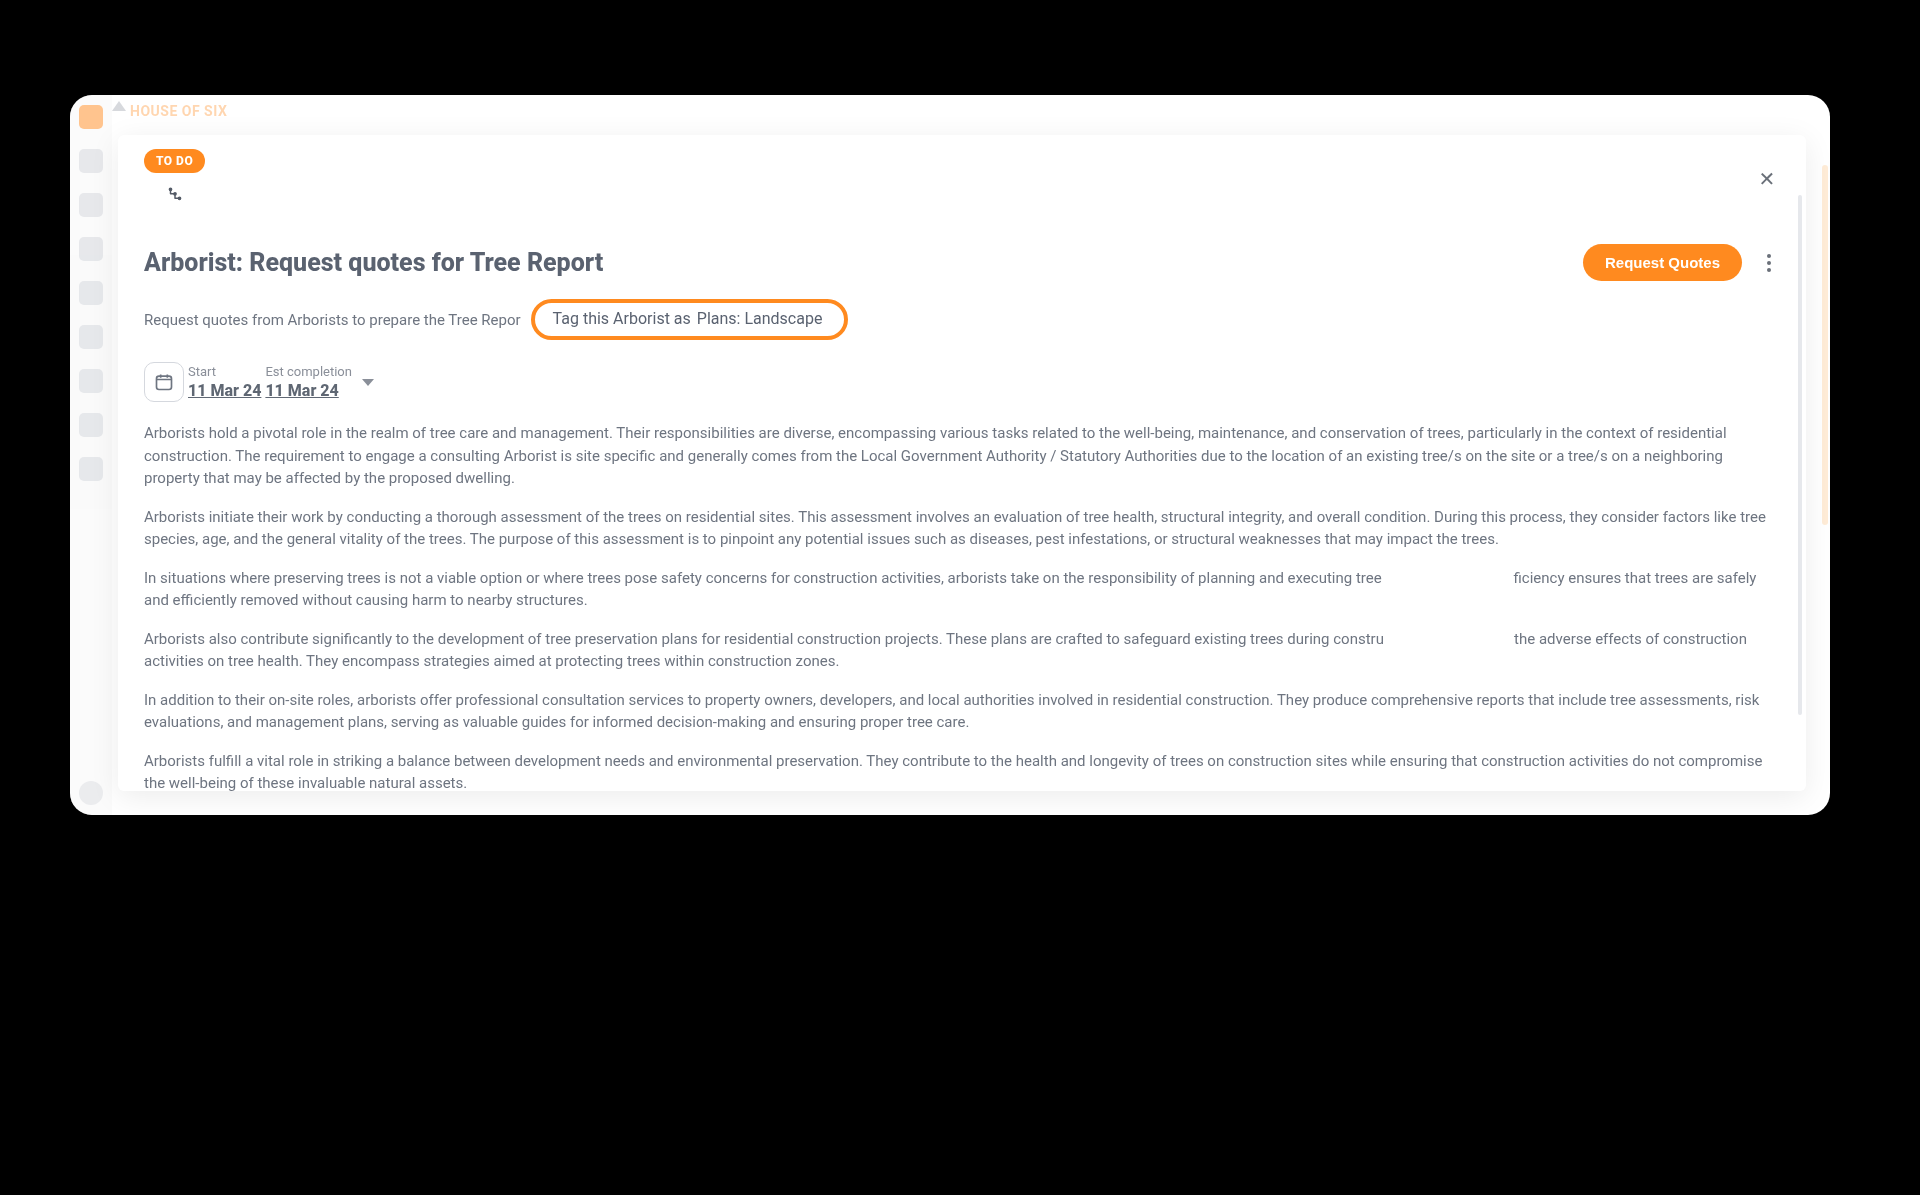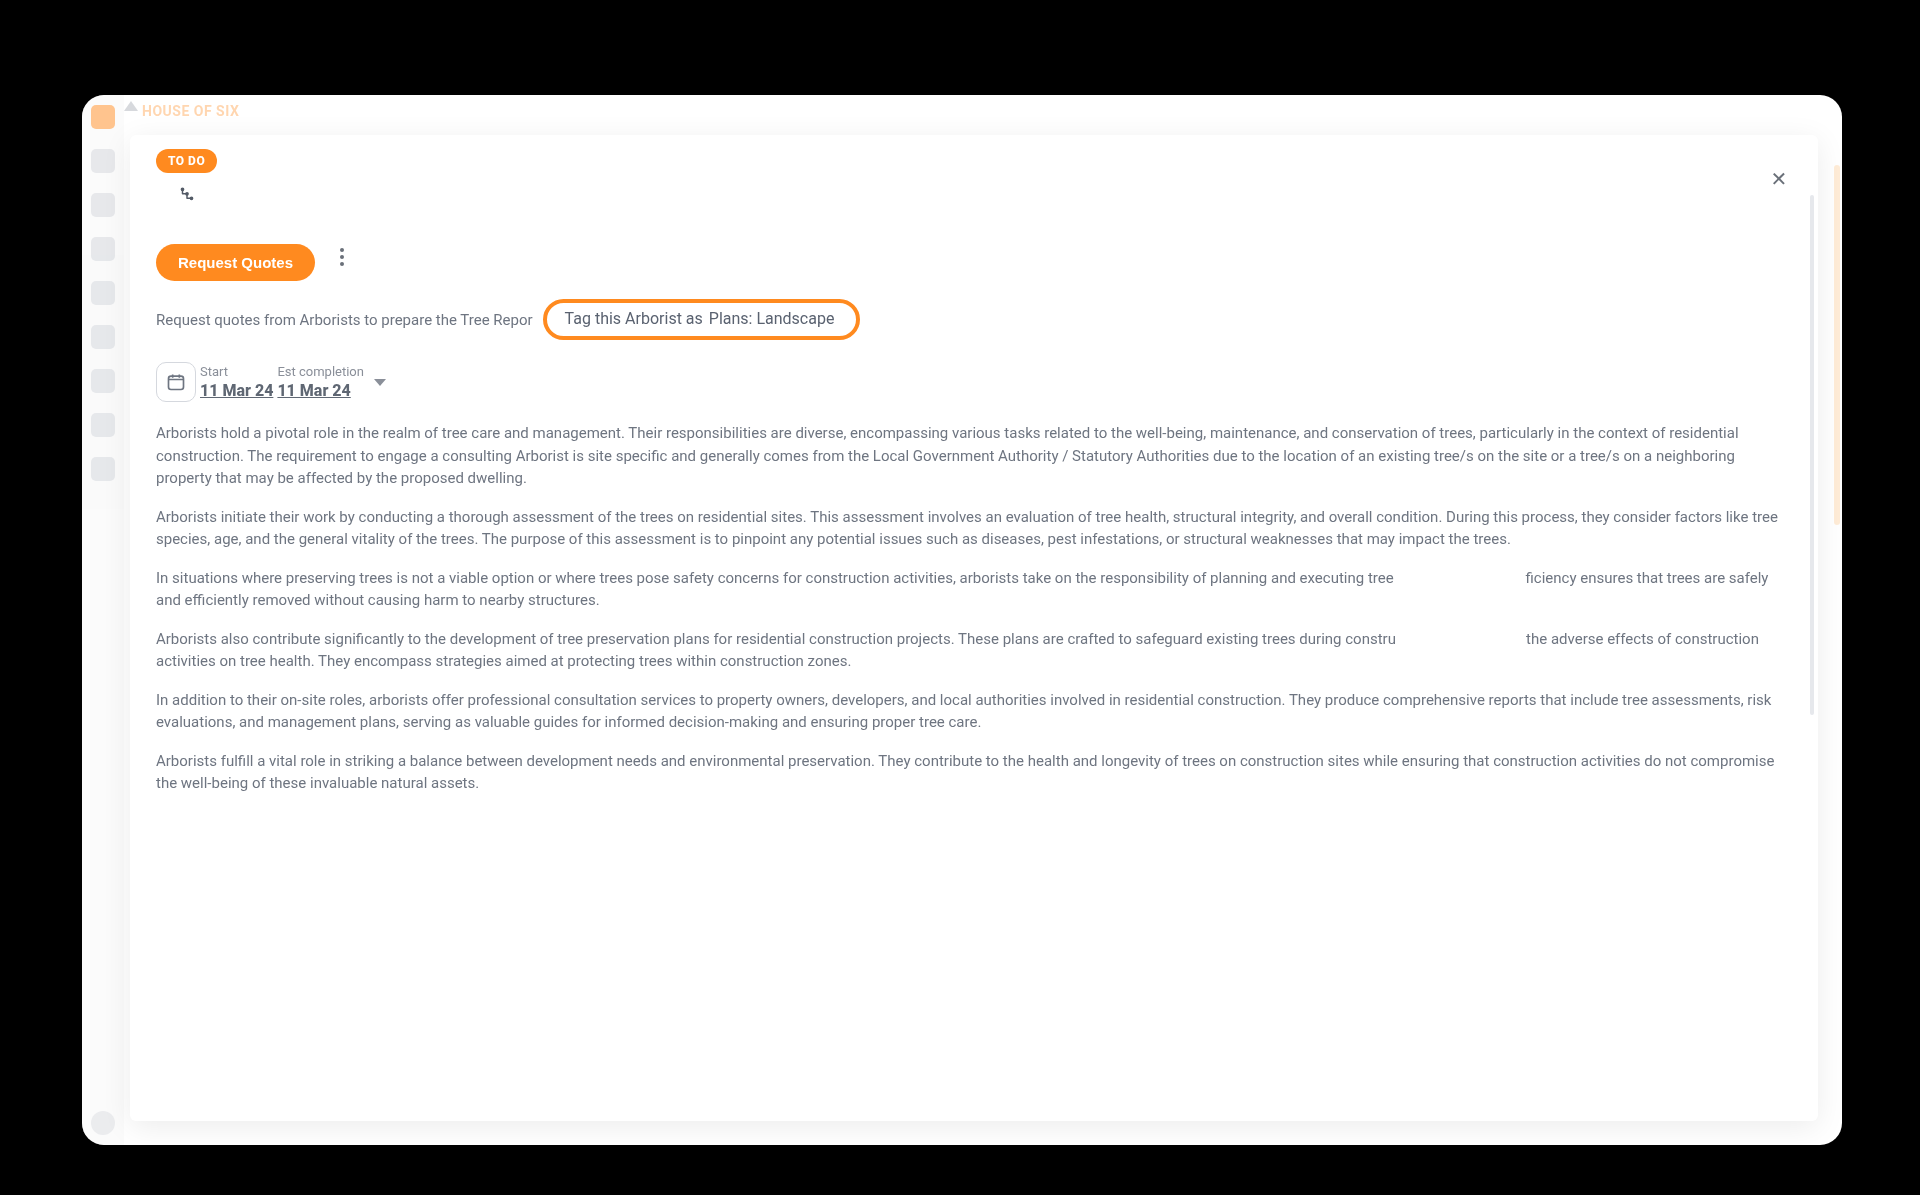--- a/index.html
+++ b/index.html
@@ -7,22 +7,22 @@
   body {
     font-family: -apple-system, BlinkMacSystemFont, "Segoe UI", Roboto, Arial, sans-serif;
     background: #000;
     width: 1920px;
     height: 1195px;
     overflow: hidden;
     position: relative;
   }
   .app-frame {
     position: absolute;
-    left: 82px; top: 95px;
-    width: 1760px; height: 1050px;
+    left: 70px; top: 95px;
+    width: 1760px; height: 720px;
     background: #fff;
     border-radius: 22px;
     box-shadow: 0 20px 60px rgba(0,0,0,.6);
     overflow: hidden;
   }
   .bg-sidebar {
     position: absolute;
     left: 0; top: 0; bottom: 0;
     width: 42px;
     background: #f7f7f7;
@@ -91,21 +91,21 @@
     border-radius: 4px;
   }
 
   .title-row {
     display: flex; align-items: center; justify-content: space-between;
     margin-top: 36px;
   }
   .title {
     font-size: 25px; font-weight: 800; color: #5a6270;
   }
-  .title-actions { display: flex; align-items: flex-start; gap: 16px; }
+  .title-actions { display: flex; align-items: center; gap: 16px; }
   .primary-btn {
     background: #ff8a1f; color: #fff;
     font-size: 15px; font-weight: 600;
     padding: 10px 22px; border-radius: 20px;
     border: none; cursor: pointer;
   }
   .kebab {
     width: 22px; height: 26px; display: flex; flex-direction: column;
     align-items: center; justify-content: center; gap: 3px;
     cursor: pointer;
@@ -213,20 +213,21 @@
               <circle cx="6" cy="3" r="1.5" fill="#545b67"></circle>
               <circle cx="12" cy="9" r="1.5" fill="#545b67"></circle>
               <circle cx="18" cy="15" r="1.5" fill="#545b67"></circle>
             </svg>
         </span>
       </div>
       <div class="close-btn">✕</div>
     </div>
 
     <div class="title-row">
+      <h1 class="title">Arborist: Request quotes for Tree Report</h1>
       <div class="title-actions">
         <button class="primary-btn">Request Quotes</button>
         <div class="kebab">
             <span></span>
             <span></span>
             <span></span>
           </div>
       </div>
     </div>
 

